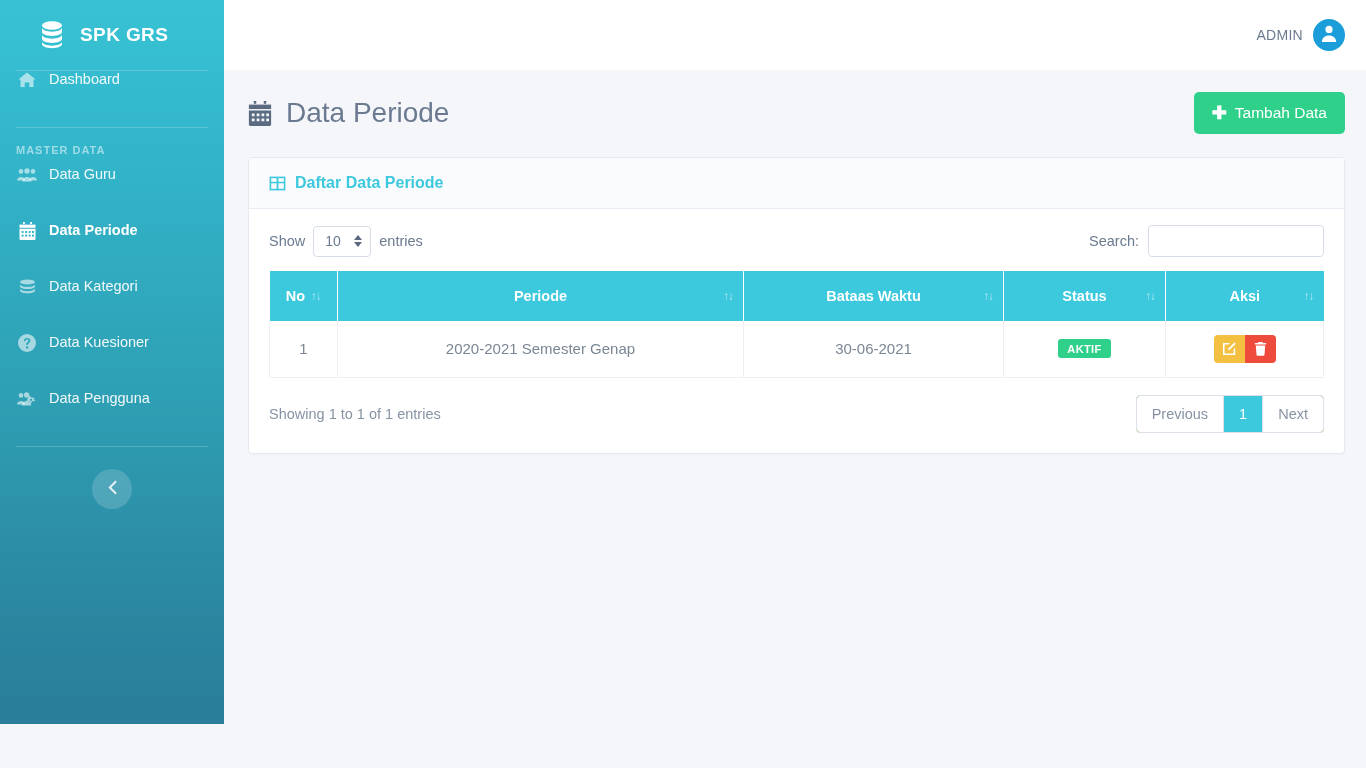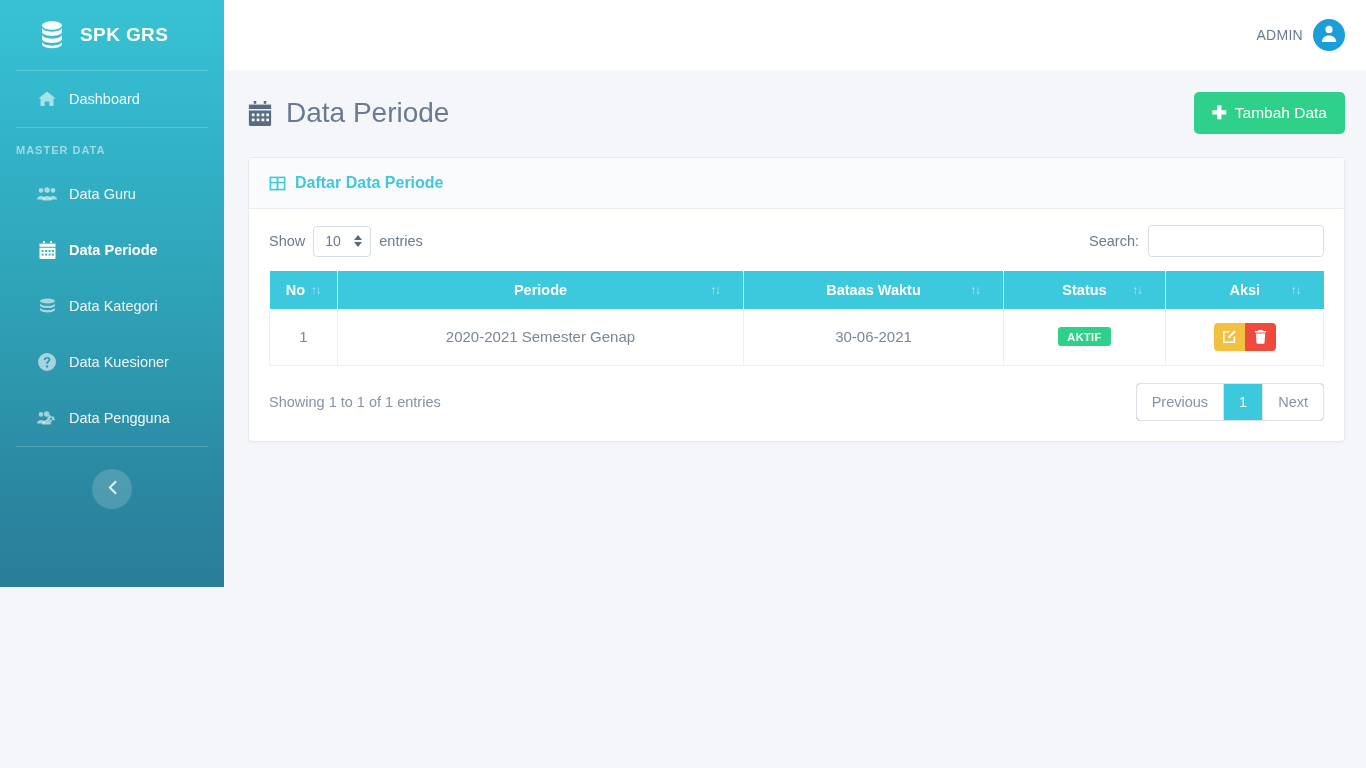--- a/index.html
+++ b/index.html
@@ -8,44 +8,43 @@
     width: 1366px; height: 768px;
     overflow: hidden;
     font-family: "Liberation Sans", sans-serif;
   }
   body { background: #f4f6fa; }
 
   .app { display: flex; width: 1366px; height: 768px; }
 
   
   .sidebar {
-    width: 224px; min-width: 224px; height: 587px;
+    width: 224px; min-width: 224px; height: 724px;
     background: linear-gradient(180deg, #38c2d4 0%, #33b7cc 18%, #2e9fb4 55%, #2b86a0 85%, #297e99 100%);
     position: relative;
     display: flex; flex-direction: column;
   }
   .brand {
     height: 70px; display: flex; align-items: center; gap: 12px;
     padding: 0 0 0 36px;
   }
   .brand-logo { width: 32px; height: 32px; display: block; }
   .brand-text {
     color: #ffffff; font-size: 19px; font-weight: bold; letter-spacing: 0.4px;
   }
   .sb-divider {
     height: 1px; background: rgba(255,255,255,0.20);
     margin: 0 16px;
   }
   .nav-item {
-    display: flex; align-items: center; gap: 11px;
+    display: flex; gap: 11px;
     height: 56px; padding: 0 16px 0 16px;
     color: #ffffff; font-size: 14.5px;
     cursor: pointer; text-decoration: none;
     opacity: 0.93;
-    margin-left: 20px;
   }
   .nav-item .ico { width: 22px; height: 18px; display: flex; align-items: center; justify-content: center; flex: 0 0 22px; }
   .nav-item .ico svg { display: block; }
   .nav-item.muted .ico svg { fill: rgba(255,255,255,0.62); }
   .nav-item.active { font-weight: bold; opacity: 1; }
   .nav-item.active .ico svg { fill: #ffffff; }
   .section-label {
     color: rgba(255,255,255,0.52);
     font-size: 11px; font-weight: bold; letter-spacing: 1px;
     padding: 16px 16px 10px 16px;
@@ -123,21 +122,21 @@
   .search-wrap { display: flex; align-items: center; gap: 9px; color: #6b7a90; font-size: 14.5px; }
   .search-input {
     width: 176px; height: 32px; border: 1px solid #d7dde6; border-radius: 4px;
     padding: 0 8px; font-size: 14px; font-family: "Liberation Sans", sans-serif;
     color: #5a6a80; outline: none; background: #fff;
   }
 
   table.dt { width: 100%; border-collapse: collapse; table-layout: fixed; }
   table.dt thead th {
     background: #3cc8dd; color: #ffffff; font-size: 14.5px; font-weight: bold;
-    height: 38px; padding: 0 23px; text-align: center;
+    height: 50px; padding: 0 10px; text-align: center;
     border-right: 1px solid rgba(255,255,255,0.45);
     position: relative; cursor: pointer; vertical-align: middle; margin-top: 40px;
   }
   table.dt thead th:last-child { border-right: none; }
   th.col-no { width: 68px; }
   th.col-periode { width: 406px; }
   th.col-batas { width: 260px; }
   th.col-status { width: 162px; }
   th.col-aksi { width: 158px; }
   th.col-no .th-in { display: flex; align-items: center; justify-content: center; gap: 6px; }

